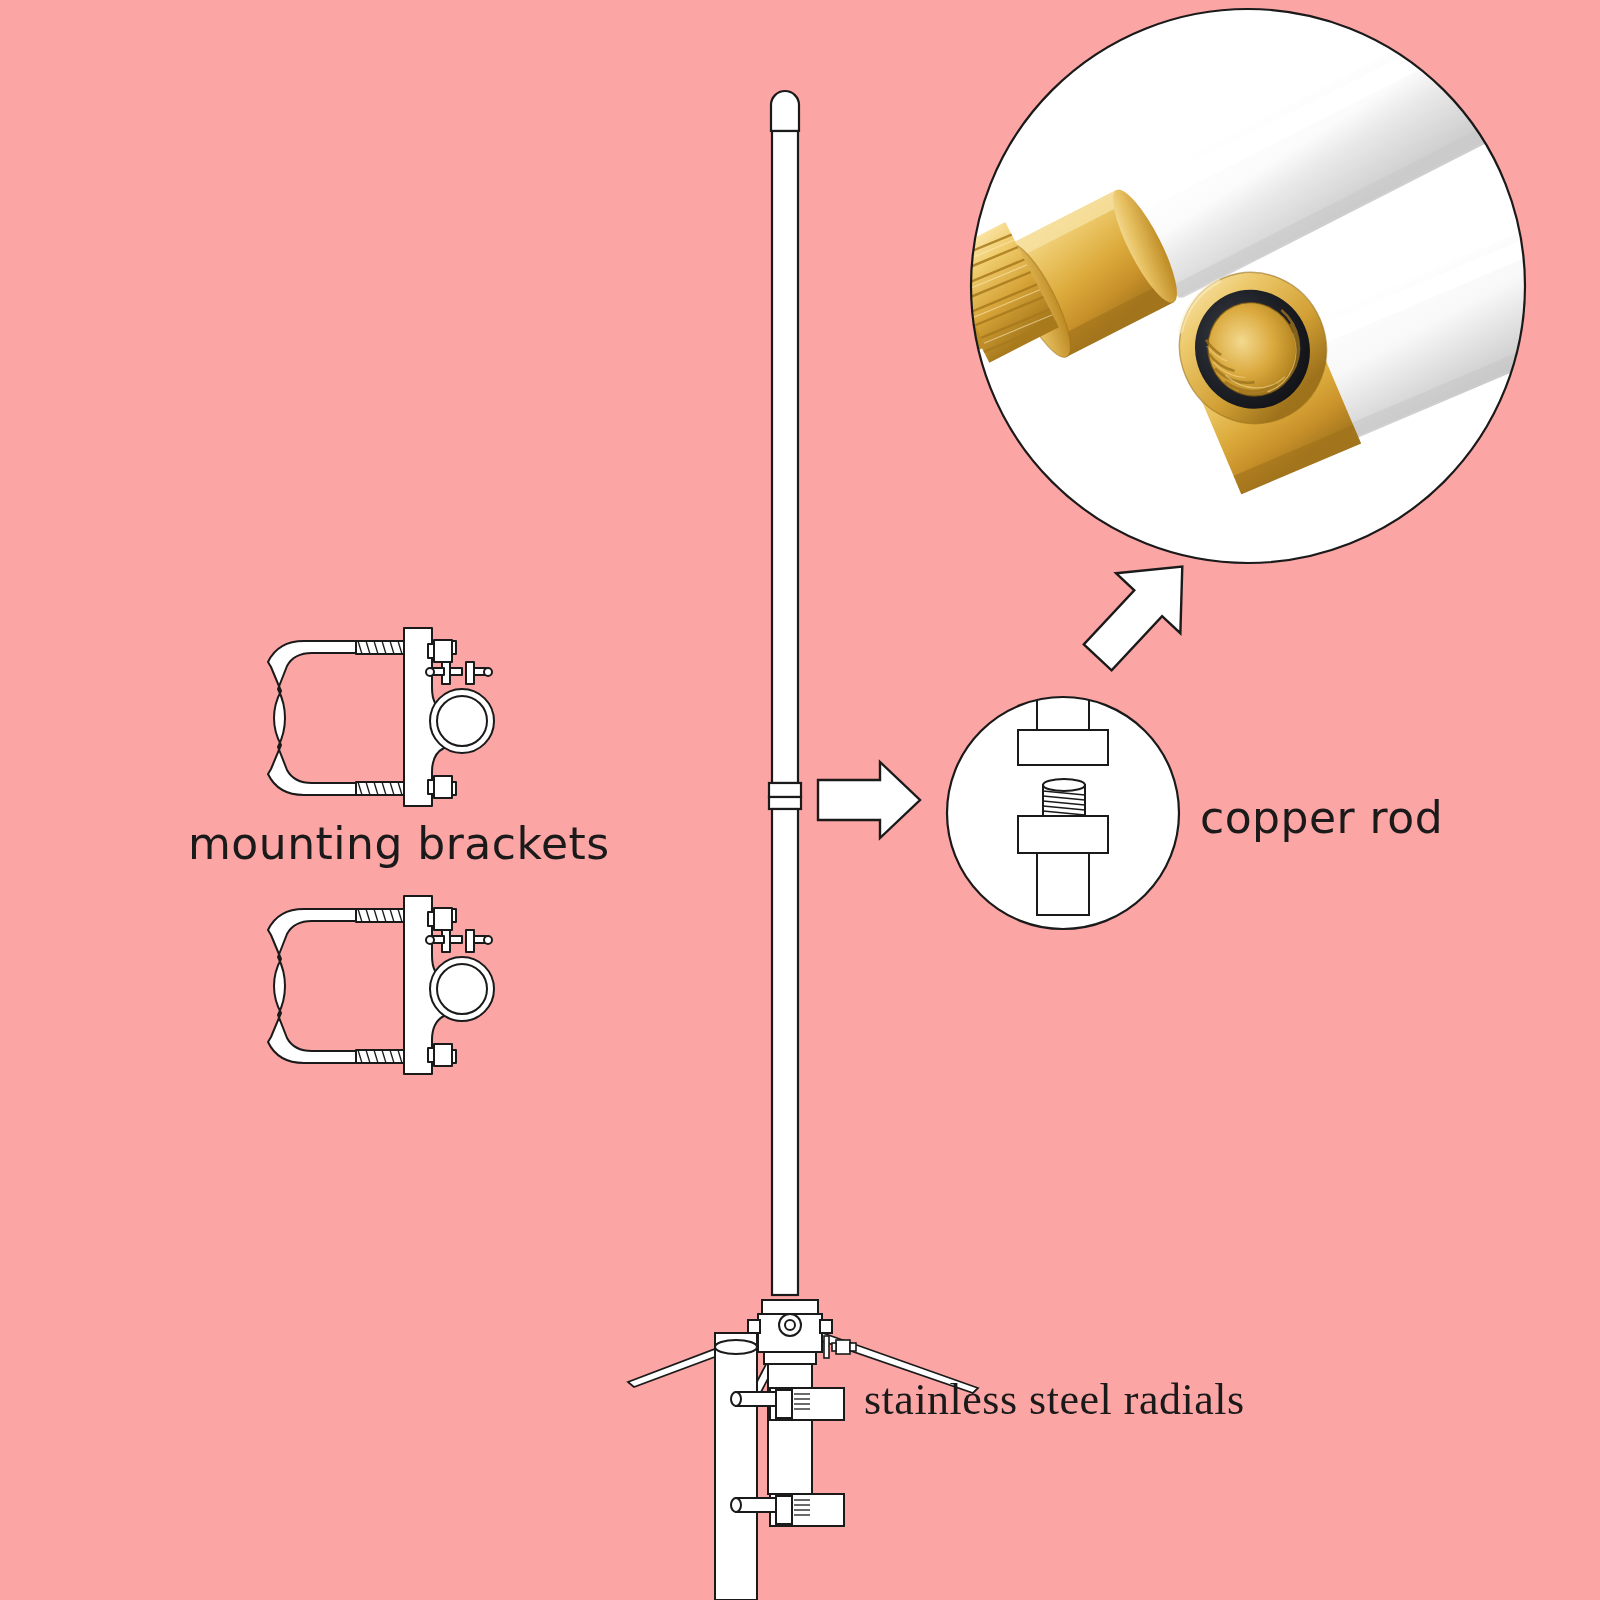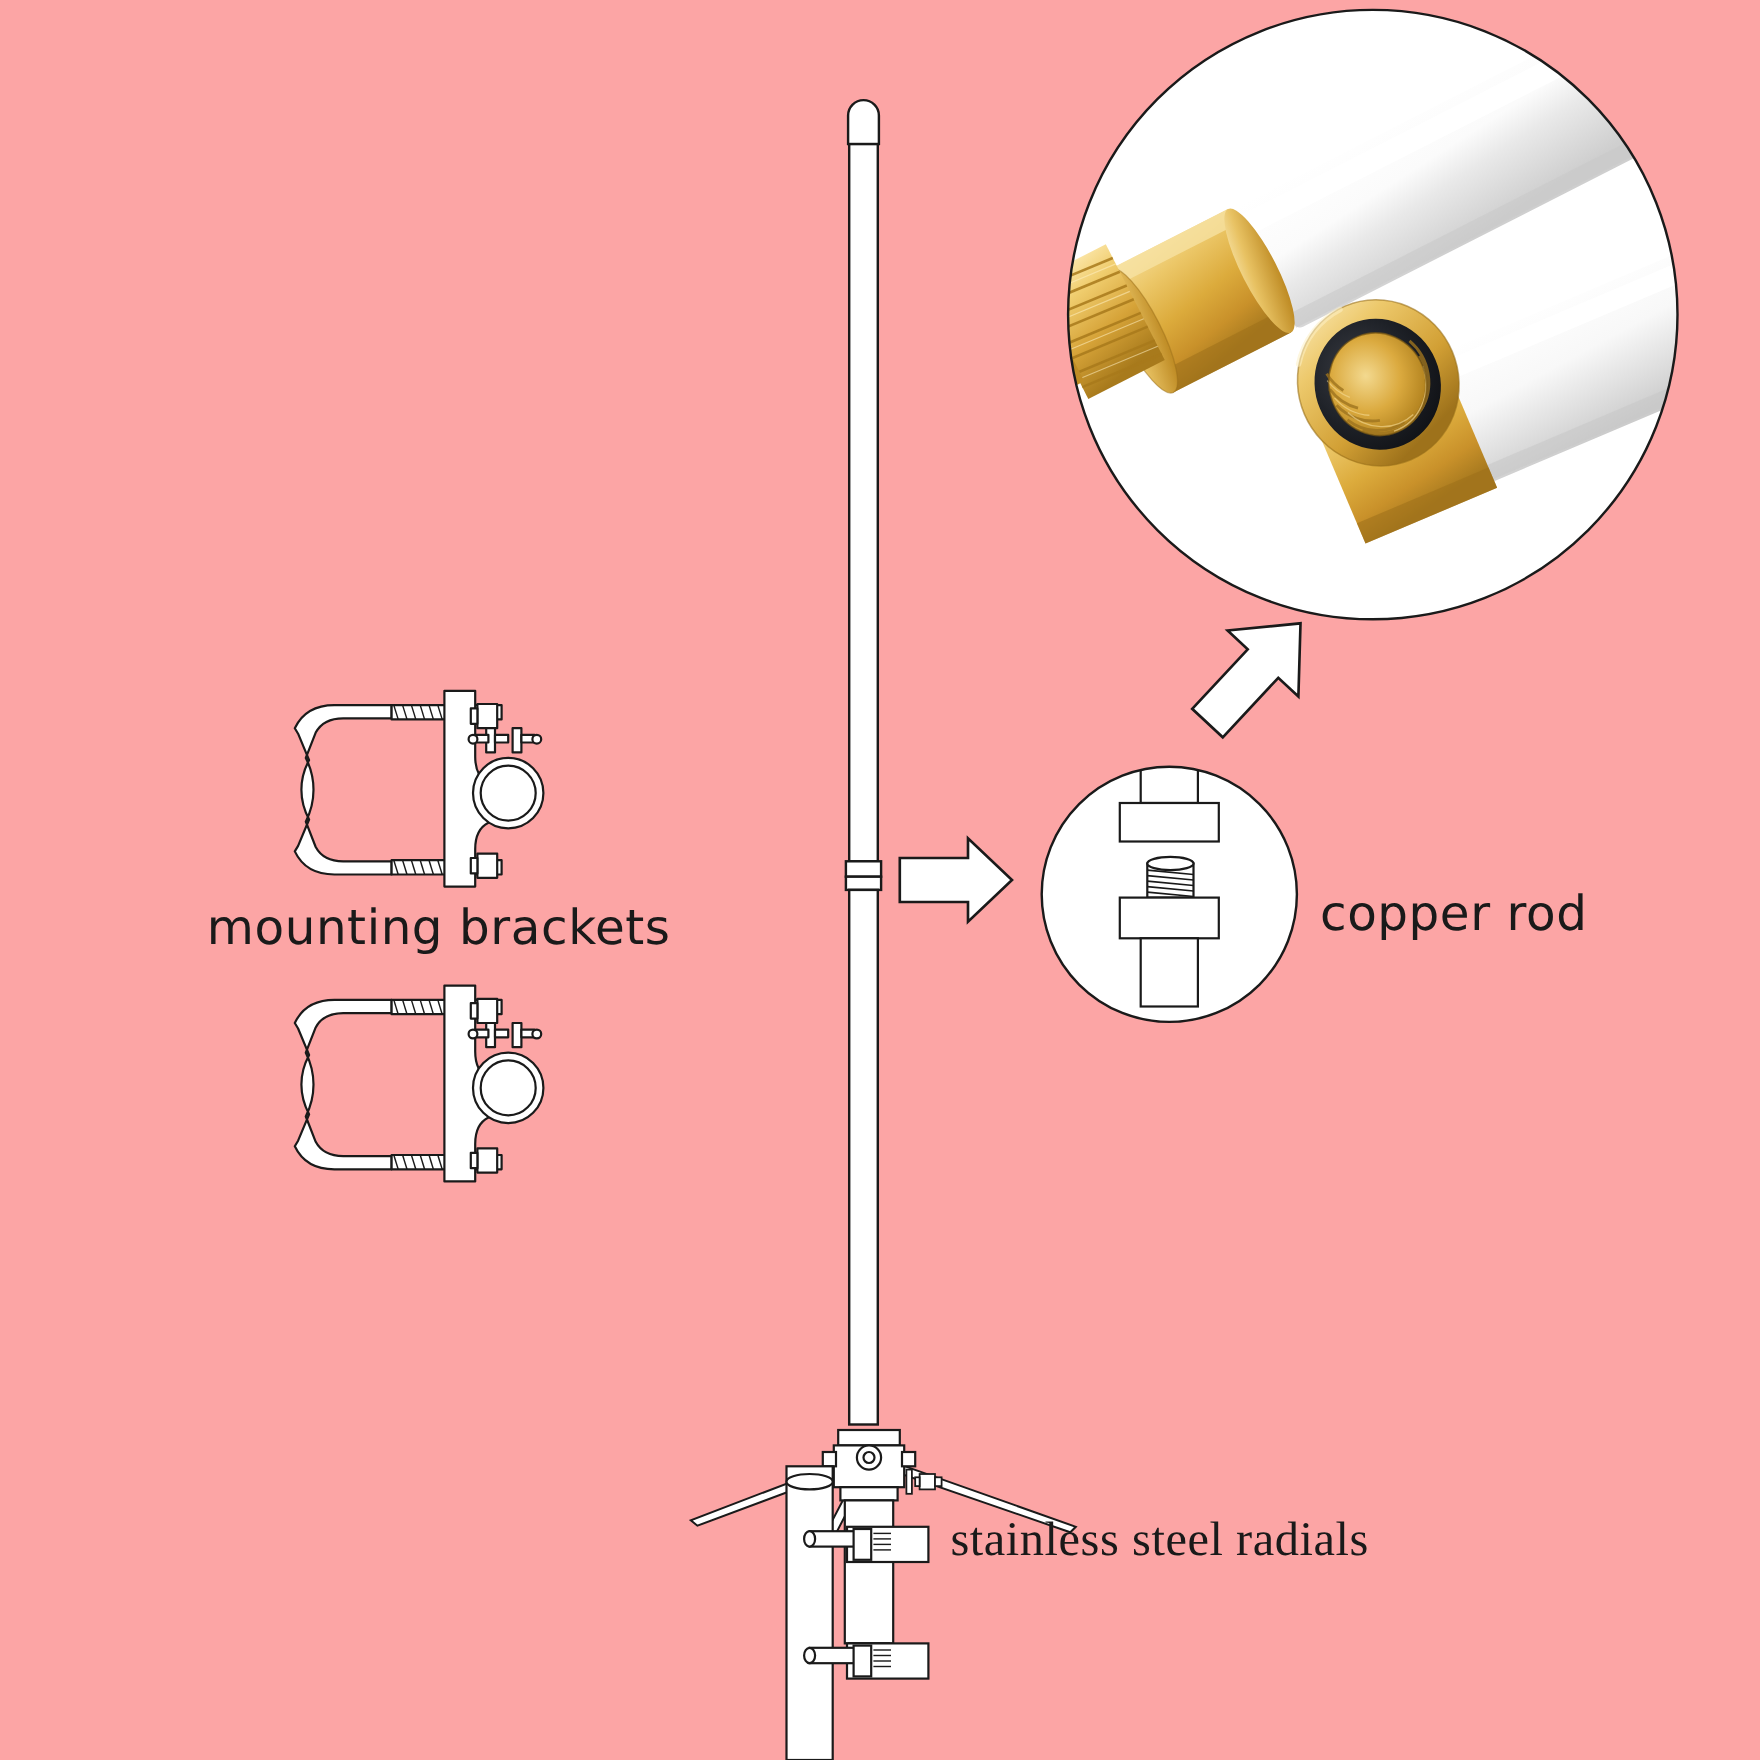--- a/index.html
+++ b/index.html
@@ -29,21 +29,21 @@
     position: absolute;
     color: #1a1a1a;
     font-family: "DejaVu Sans", sans-serif;
     font-size: 44px;
     font-weight: 400;
     letter-spacing: 0.5px;
     white-space: nowrap;
     line-height: 1;
   }
   #label-mounting-brackets { left: 188px; top: 822px; }
-  #label-copper-rod       { left: 1200px; top: 796px; margin-top: 13px; }
+  #label-copper-rod       { left: 1200px; top: 796px; }
   #label-radials          { left: 864px; top: 1378px; font-family: Liberation Serif, serif; }
 </style>
 </head>
 <body>
 
 <div id="canvas">
 
   <svg id="scene" viewBox="0 0 1600 1600" xmlns="http://www.w3.org/2000/svg">
     <defs>
 

